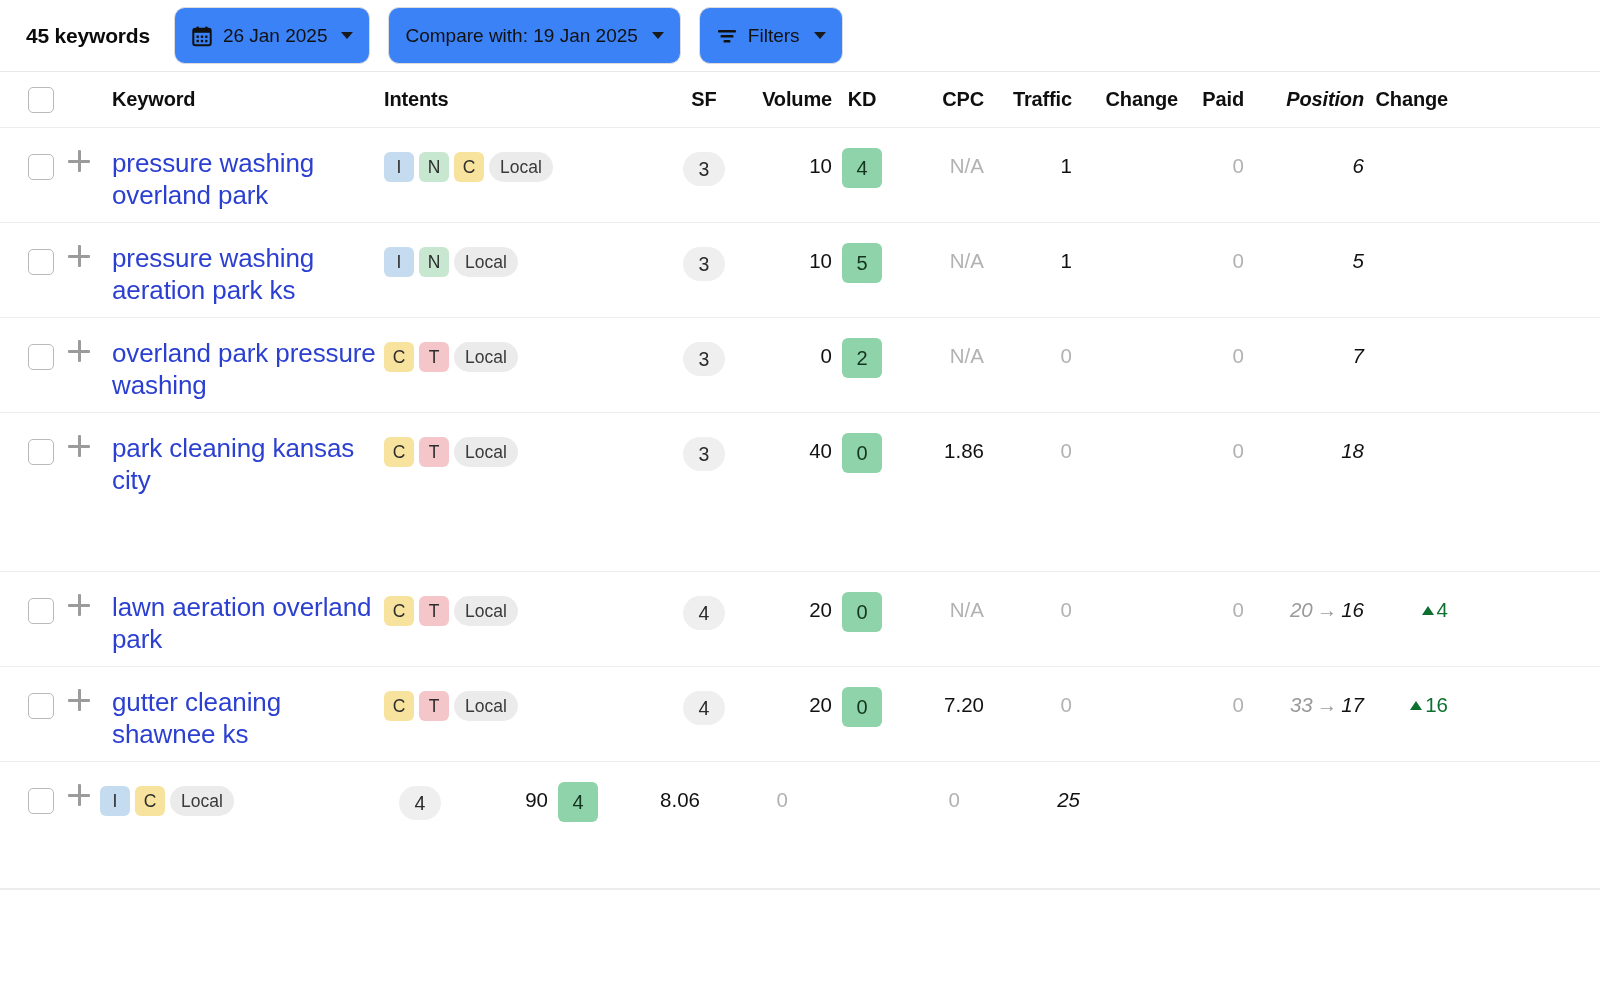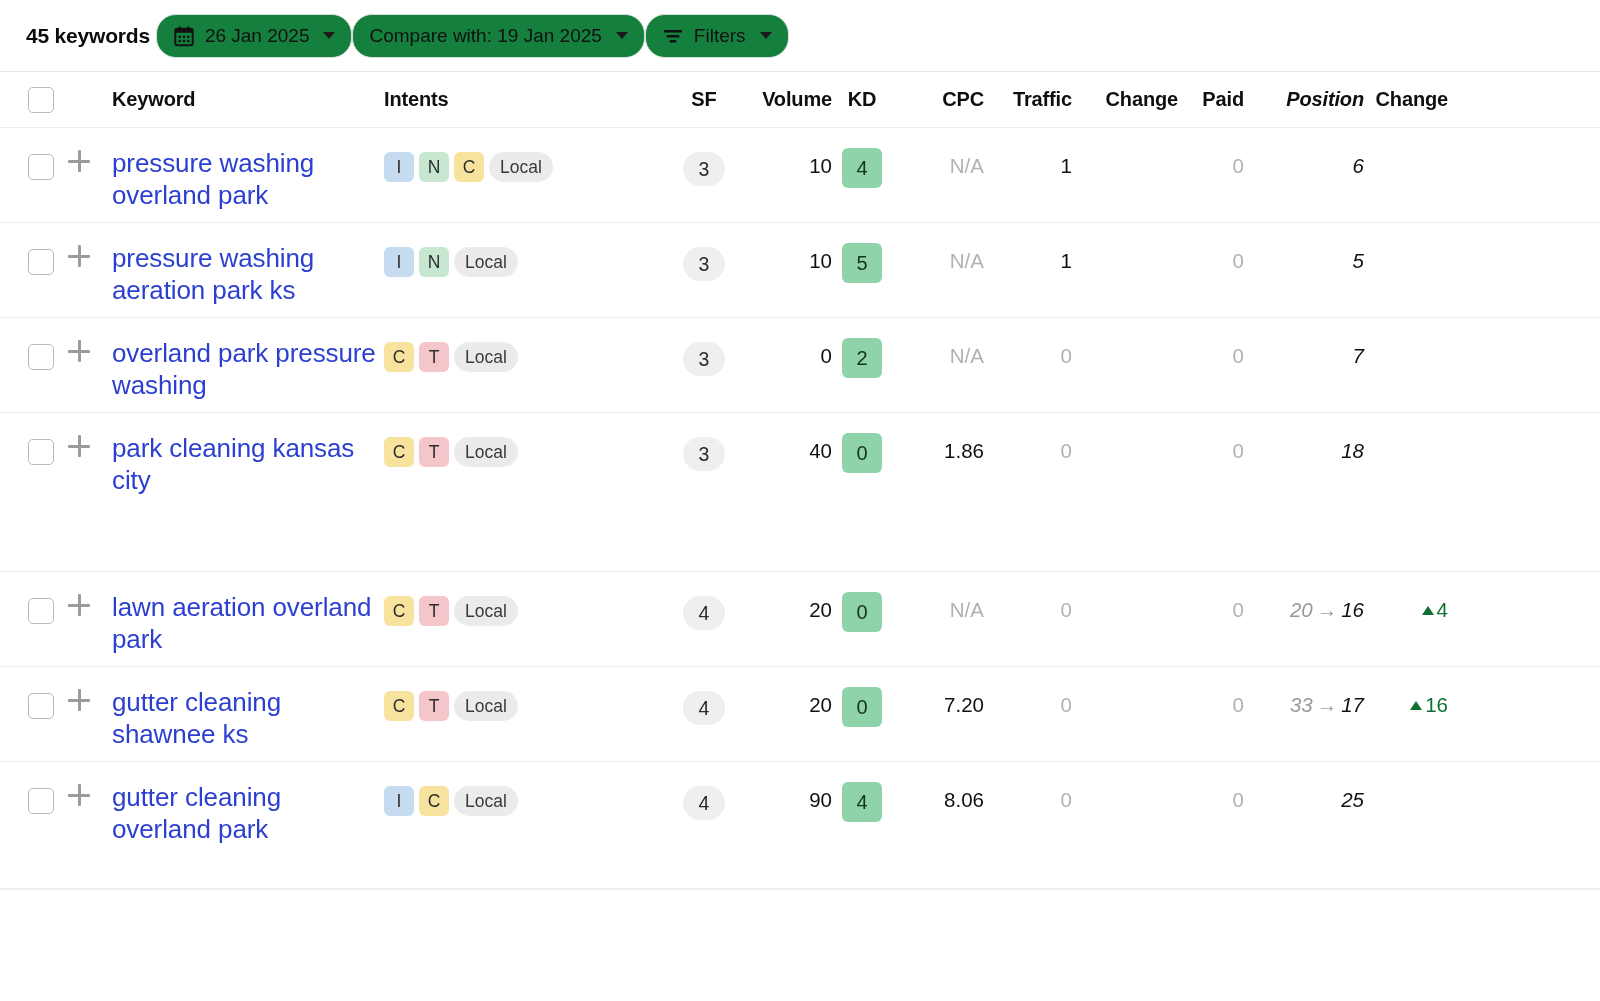--- a/index.html
+++ b/index.html
@@ -11,32 +11,33 @@
     color: #0f0f0f;
     -webkit-font-smoothing: antialiased;
   }
   .page { width: 1600px; height: 1001px; position: relative; overflow: hidden; background:#fff; }
 
   
   .toolbar {
     display: flex; align-items: center;
     height: 72px;
     padding: 0 0 0 26px;
+    gap: 18px;
     border-bottom: 1px solid #e8e8e8;
   }
   .kw-count {
     font-size: 21px; font-weight: 700; color: #0b0b0b;
     letter-spacing: -0.2px; white-space: nowrap;
     margin-right: 6px;
   }
   .tbtn {
     display: inline-flex; align-items: center; gap: 10px;
-    height: 44px; padding: 0 16px;
-    border: 1px solid #dcdcdc; border-radius: 20px;
-    background: #15803d; color: #111;
+    height: 57px; padding: 0 16px;
+    border: 1px solid #dcdcdc; border-radius: 11px;
+    background: #3b82f6; color: #111;
     font-size: 19px; font-family: "Liberation Sans", sans-serif;
     cursor: pointer; white-space: nowrap;
   }
   .caret {
     width: 0; height: 0;
     border-left: 6px solid transparent;
     border-right: 6px solid transparent;
     border-top: 7px solid #1a1a1a;
     margin-left: 4px; flex: 0 0 auto;
   }
@@ -505,23 +506,20 @@
             <span class="delta"><span class="tri"></span>16</span>
           </div>
         </div>
         <div class="row data tall-2">
           <div class="c c-check">
          <span class="cbox"></span>
        </div>
        <div class="c c-plus">
          <span class="plus"></span>
        </div>
-       <div class="c c-kw">
-         <a class="kw-link">gutter cleaning overland park</a>
-       </div>
        <div class="c c-intents">
          <span class="badges">
               <span class="badge i">I</span>
               <span class="badge c">C</span>
               <span class="badge local">Local</span>
             </span>
        </div>
        <div class="c c-sf">
          <span class="sf-pill">4</span>
        </div>

